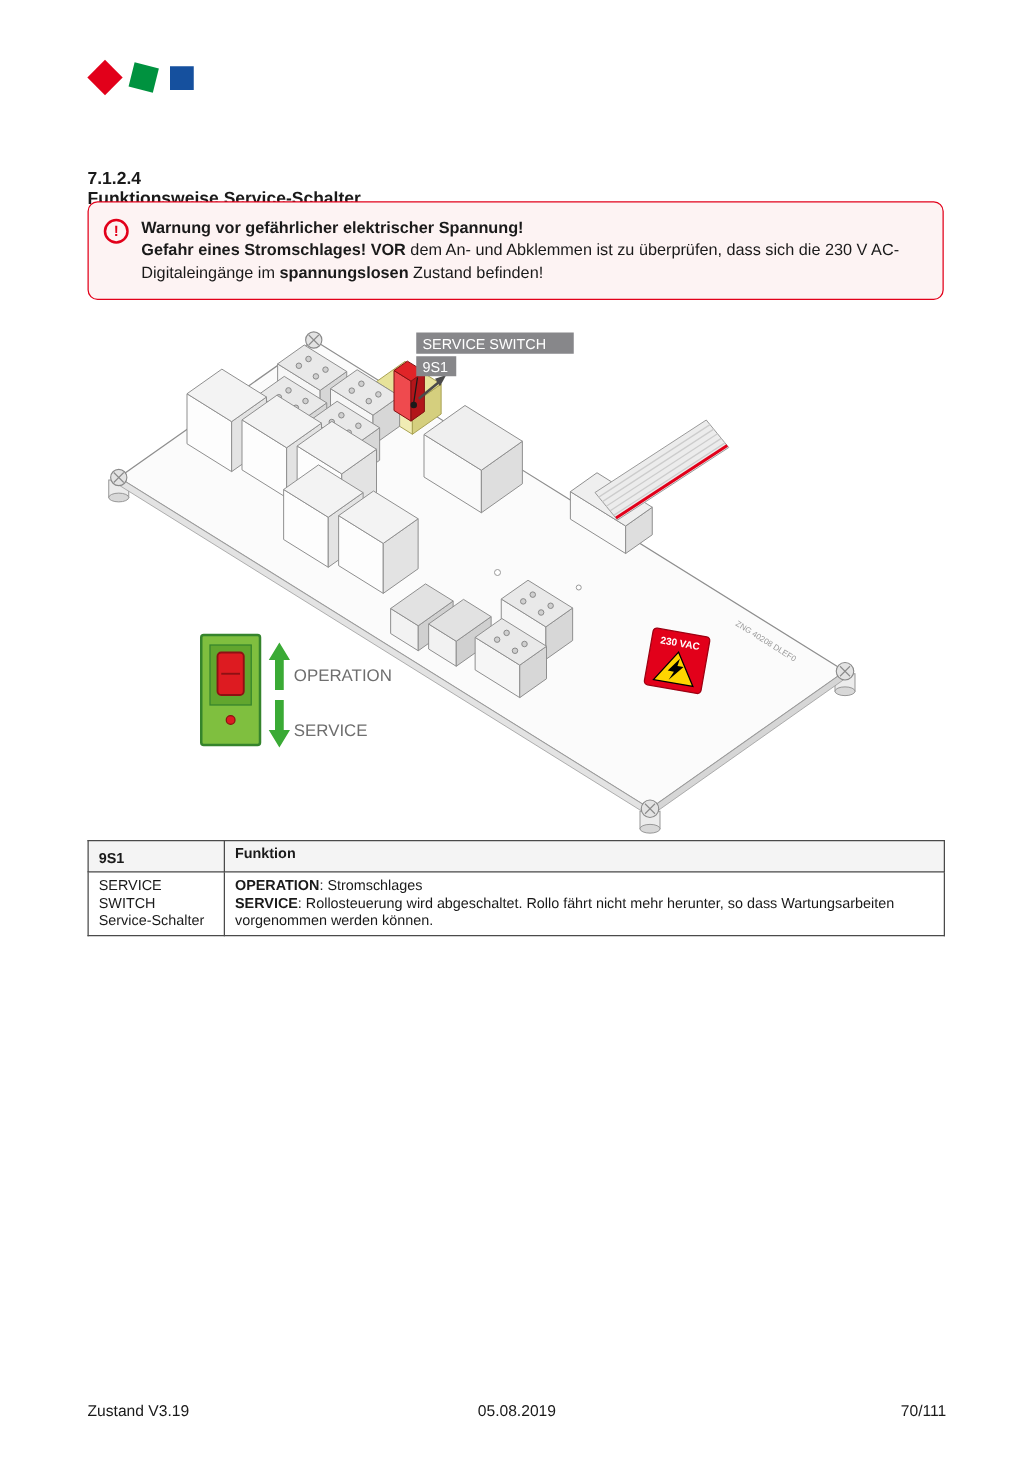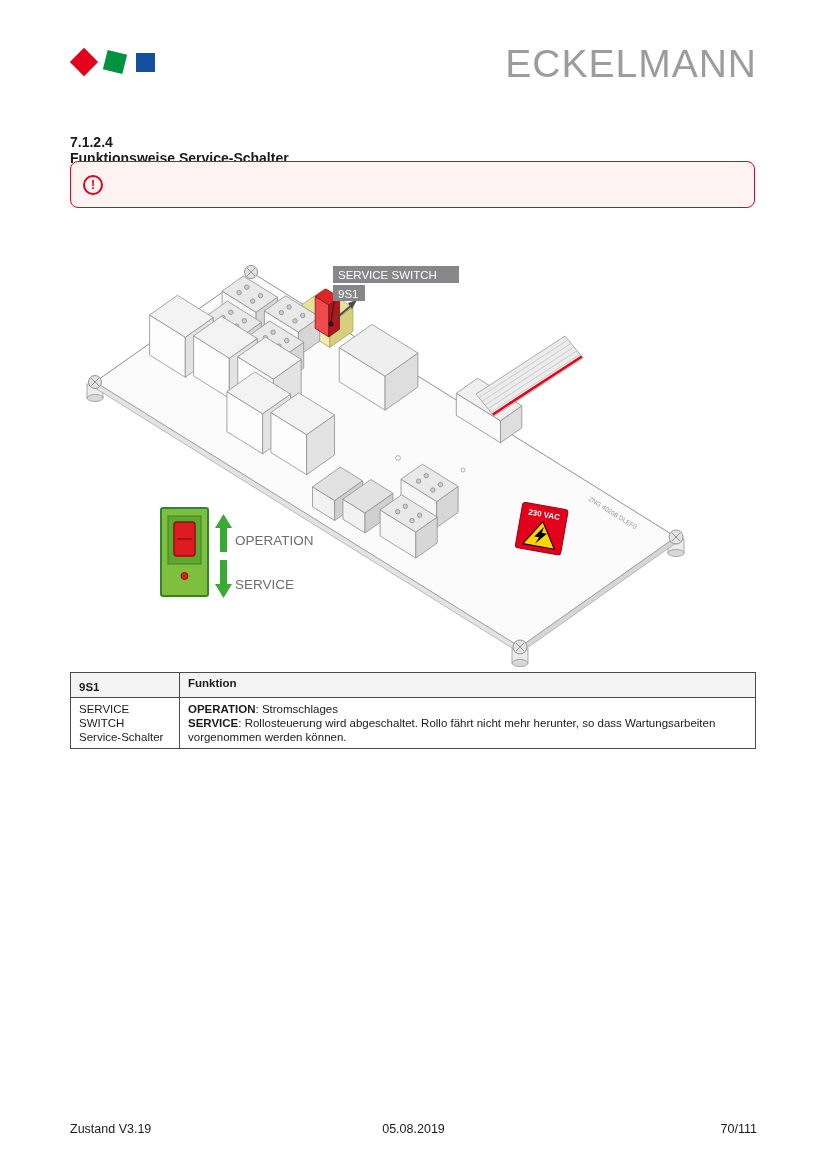--- a/index.html
+++ b/index.html
@@ -51,32 +51,33 @@
 </head>
 <body>
 
 <div class="page">
 
   <div class="logo">
     <span class="sq sq-red"></span>
     <span class="sq sq-green"></span>
     <span class="sq sq-blue"></span>
   </div>
-  <div class="brand">ECKELMANN</div>
 
   <div class="heading">
     <span class="num">7.1.2.4</span>
     <span>Funktionsweise Service-Schalter</span>
   </div>
 
   <div class="warnbox">
     <div class="warn-icon">
       <div class="circle">!</div>
     </div>
     <div class="warn-text">
+      <div class="t2">Warnung vor gefährlicher elektrischer Spannung!</div>
+      <div class="warn-body"><span class="b">Gefahr eines Stromschlages! VOR</span><span> dem An- und Abklemmen ist zu überprüfen, dass sich die 230 V AC-Digitaleingänge im </span><span class="b">spannungslosen</span><span> Zustand befinden!</span></div>
     </div>
   </div>
 
   <div class="figure">
     <svg id="board-svg" width="690" height="410" viewBox="0 0 690 410">
 
       <g>
         <rect x="19" y="122" width="16" height="14" fill="#ececec" stroke="#979797" stroke-width="0.8"></rect>
         <ellipse cx="27" cy="136" rx="8" ry="3.5" fill="#d8d8d8" stroke="#979797" stroke-width="0.8"></ellipse>
         <rect x="444" y="387" width="16" height="14" fill="#ececec" stroke="#979797" stroke-width="0.8"></rect>

